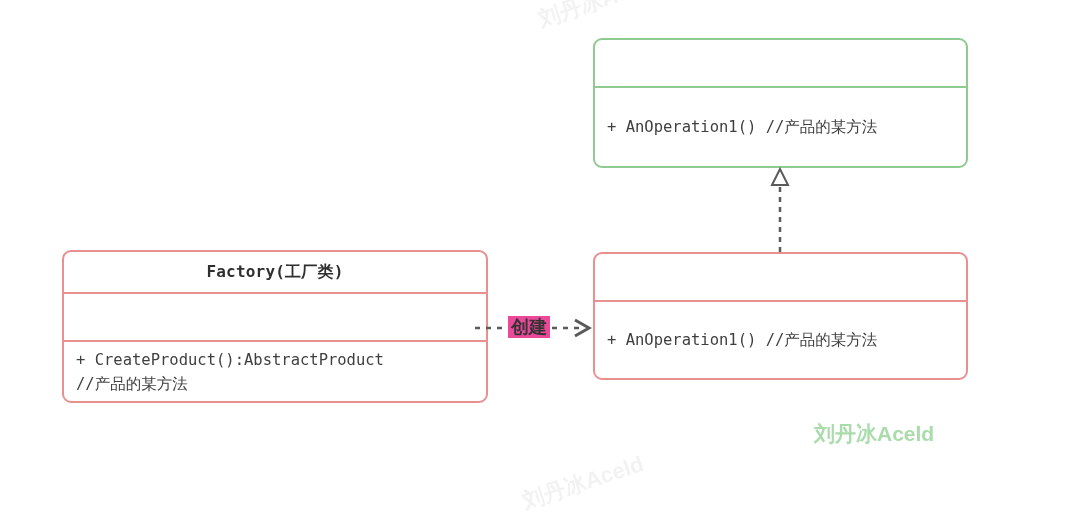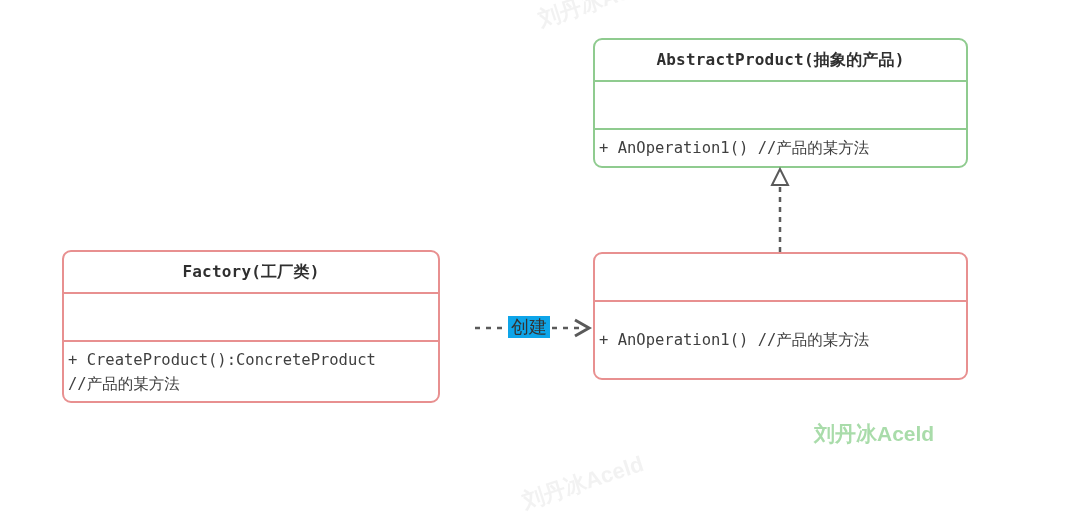--- a/index.html
+++ b/index.html
@@ -47,21 +47,21 @@
   }
   .green .box-fields { border-bottom: 2px solid #8fcb8f; }
   .red   .box-fields { border-bottom: 2px solid #e89090; }
 
   .box-methods {
     flex: 1;
     box-sizing: border-box;
     display: flex;
     flex-direction: column;
     justify-content: center;
-    padding: 2px 4px;
+    padding: 2px 12px;
   }
   .method-line {
     font-size: 15.5px;
     line-height: 24px;
     color: #3f3f3f;
     white-space: nowrap;
   }
 
   
   .arrows-svg {
@@ -69,26 +69,27 @@
     left: 0;
     top: 0;
     width: 1087px;
     height: 523px;
     pointer-events: none;
   }
   .arrow-label {
     position: absolute;
     left: 508px;
     top: 316px;
-    background: #0ea5e9;
+    background: #ec4899;
     padding: 0 3px;
     font-size: 18px;
     line-height: 22px;
     color: #333333;
     font-family: "Liberation Sans", "DejaVu Sans", sans-serif;
+    font-weight: bold;
   }
 
   
   .watermark {
     position: absolute;
     left: 814px;
     top: 420px;
     font-size: 21px;
     font-weight: bold;
     color: #a9dcaa;
@@ -108,32 +109,31 @@
   .faint-mark.bottom { left: 520px; top: 468px; transform: rotate(-18deg); }
 </style>
 </head>
 <body>
 
 <div class="canvas">
 
   <div class="faint-mark top">刘丹冰Aceld</div>
 
   <div class="class-box green" style="left:593px; top:38px; width:375px; height:130px;">
-    <div class="box-header">AbstractProduct(抽象的产品)</div>
     <div class="box-fields"></div>
     <div class="box-methods">
       <div class="method-line">+ AnOperation1() //产品的某方法</div>
     </div>
   </div>
 
-  <div class="class-box red" style="left:62px; top:250px; width:378px; height:153px;">
+  <div class="class-box red" style="left:62px; top:250px; width:426px; height:153px;">
     <div class="box-header">Factory(工厂类)</div>
     <div class="box-fields"></div>
     <div class="box-methods">
-      <div class="method-line">+ CreateProduct():ConcreteProduct</div>
+      <div class="method-line">+ CreateProduct():AbstractProduct</div>
       <div class="method-line">//产品的某方法</div>
     </div>
   </div>
 
   <div class="class-box red" style="left:593px; top:252px; width:375px; height:128px;">
     <div class="box-fields"></div>
     <div class="box-methods">
       <div class="method-line">+ AnOperation1() //产品的某方法</div>
     </div>
   </div>

